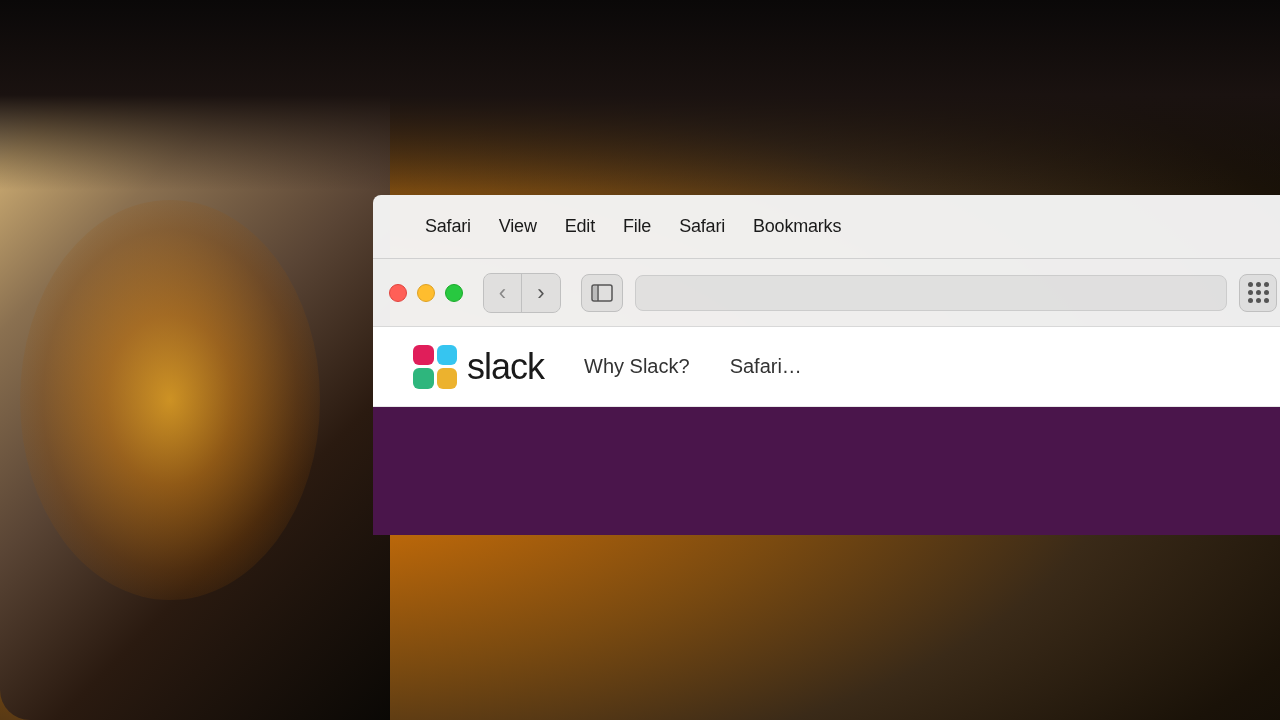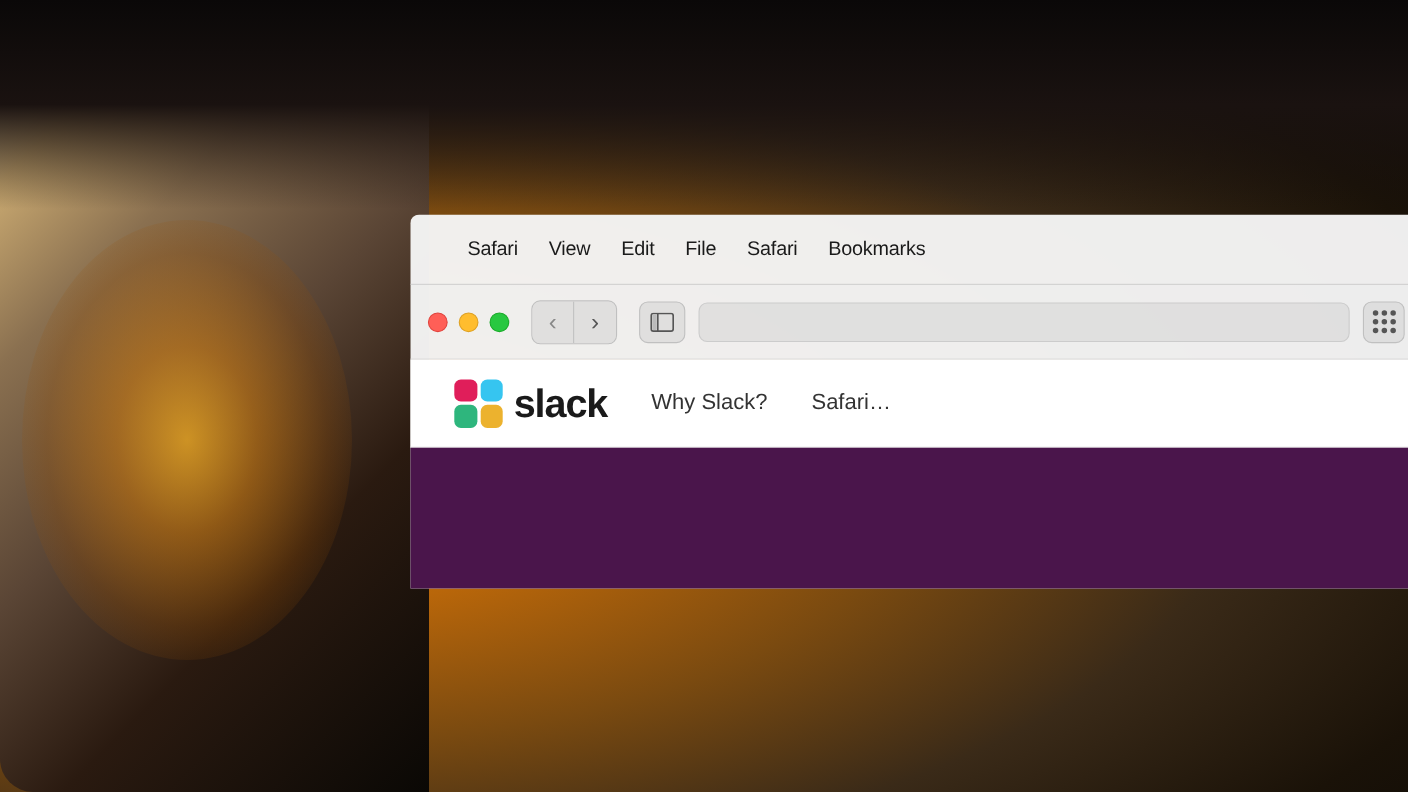--- a/index.html
+++ b/index.html
@@ -237,21 +237,21 @@
       border-radius: 6px;
     }
 
     .cell-tl { background: #e01e5a; }
     .cell-tr { background: #36c5f0; }
     .cell-bl { background: #2eb67d; }
     .cell-br { background: #ecb22e; }
 
     .slack-wordmark {
       font-size: 36px;
-      font-weight: 700;
+      font-weight: 400;
       color: #1a1a1a;
       letter-spacing: -1px;
     }
 
     .slack-nav-link {
       font-size: 20px;
       color: #333;
       cursor: pointer;
       font-weight: 400;
     }

